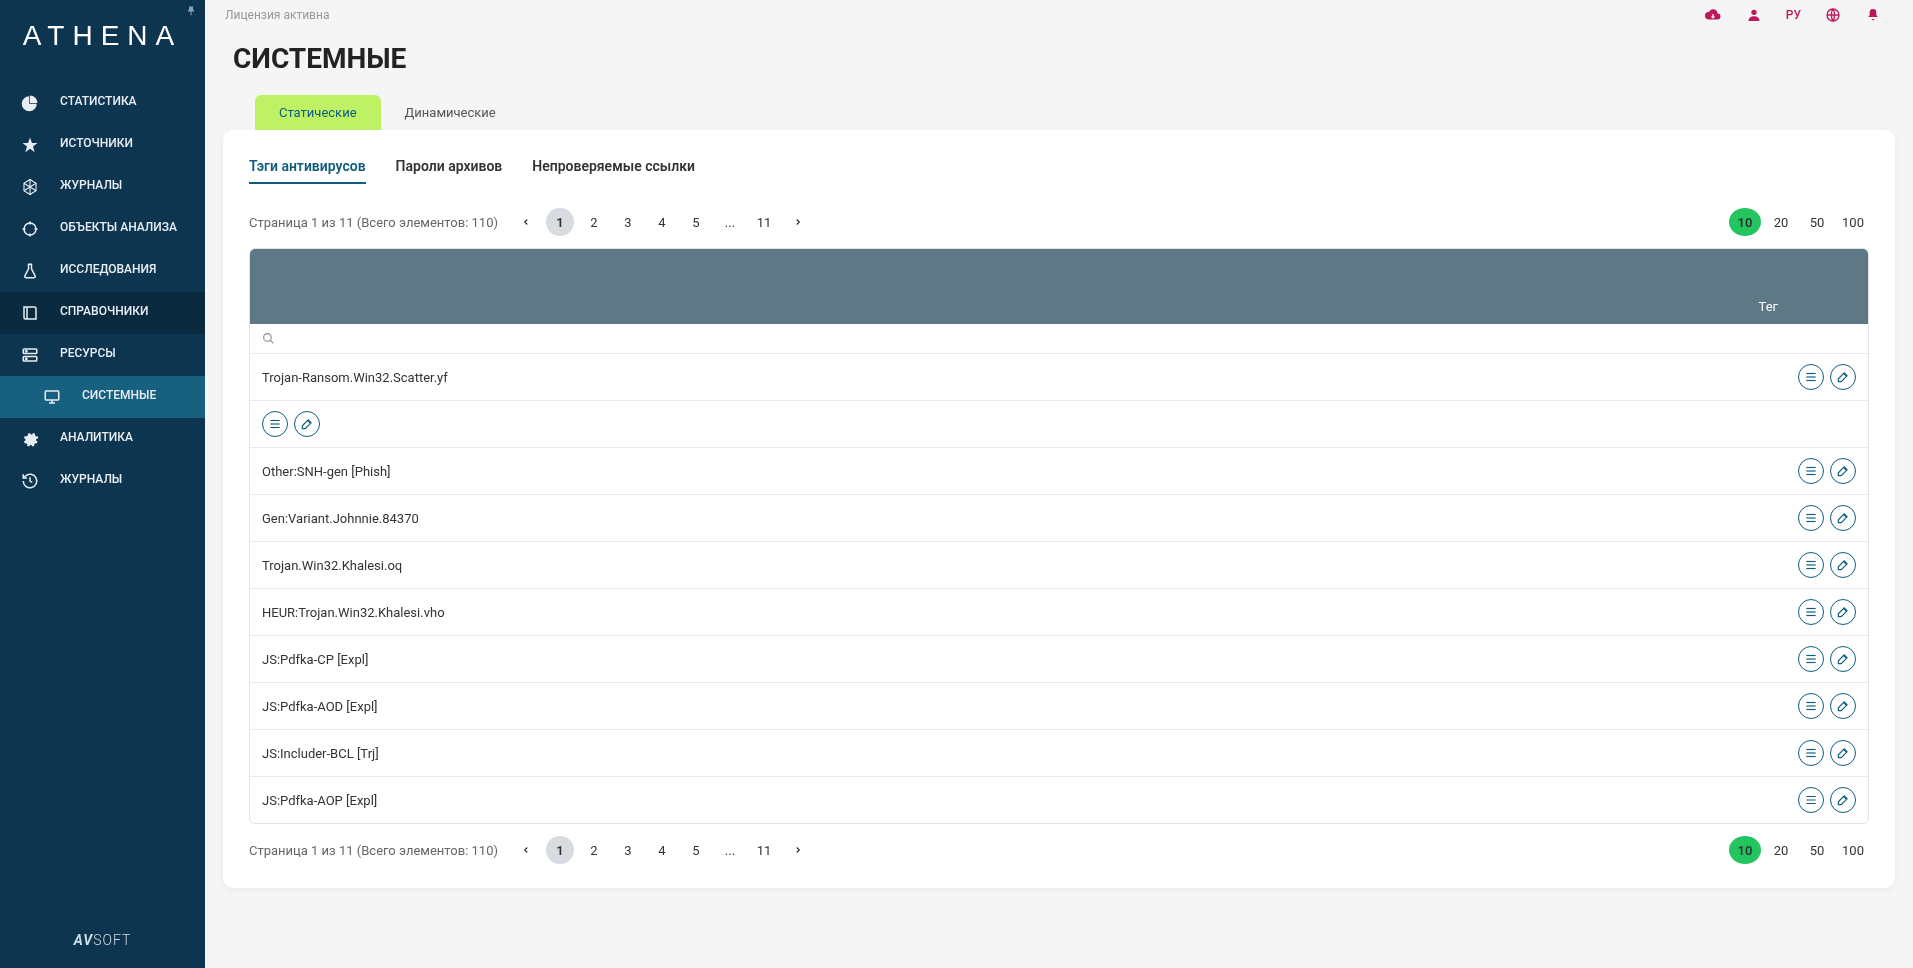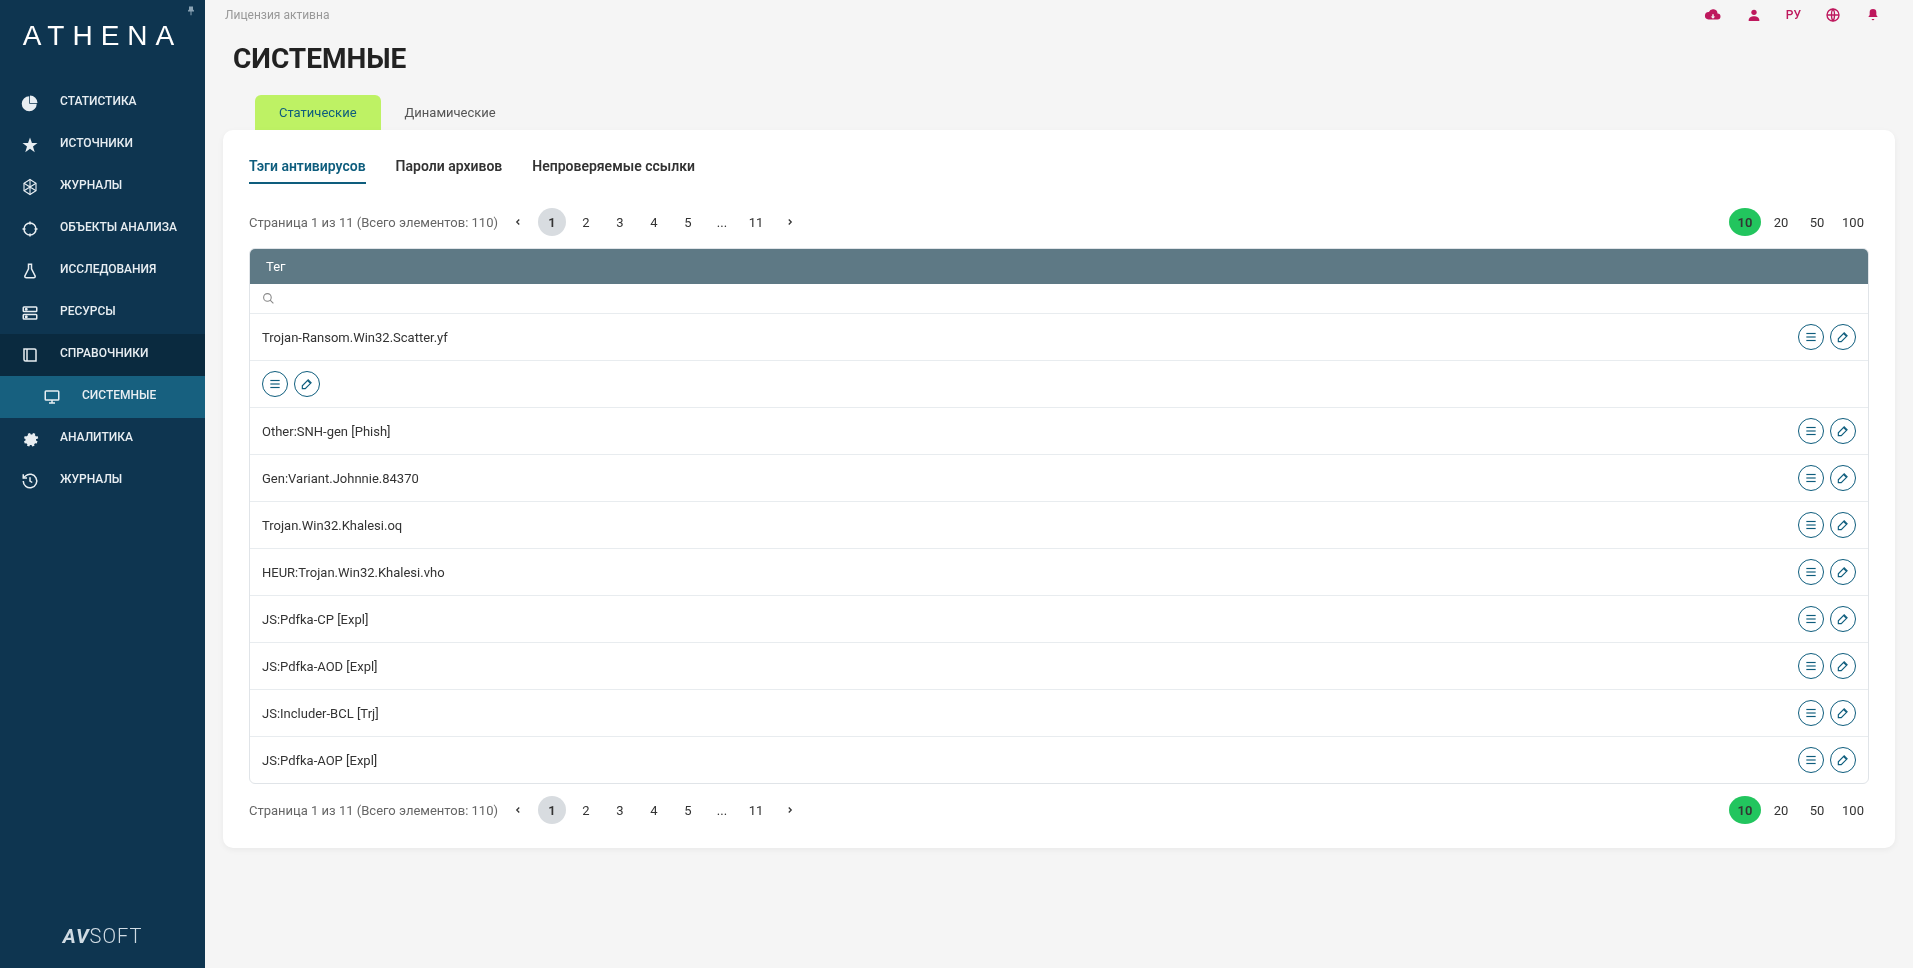--- a/index.html
+++ b/index.html
@@ -65,21 +65,21 @@
   display: flex;
   align-items: center;
   justify-content: center;
 }
 .nav-item.sub {
   padding-left: 40px;
 }
 .footer-logo {
   padding: 20px;
   text-align: center;
-  font-size: 20px;
+  font-size: 14px;
   font-weight: 300;
   color: #d0dbe3;
   letter-spacing: 1px;
 }
 .main {
   flex: 1;
   display: flex;
   flex-direction: column;
 }
 .topbar {
@@ -154,21 +154,21 @@
   align-items: center;
   margin-bottom: 12px;
 }
 .pager-row.bottom {
   margin-top: 12px;
   margin-bottom: 0;
 }
 .pager-info {
   color: #666;
   font-size: 13px;
-  margin-right: 6px;
+  margin-right: 14px;
 }
 .pager-nav {
   display: flex;
   align-items: center;
   gap: 6px;
 }
 .pager-btn {
   width: 28px;
   height: 28px;
   display: flex;
@@ -216,21 +216,22 @@
 .table-header {
   background: #5e7985;
   color: #fff;
   padding: 10px 16px;
   text-align: center;
   font-size: 13px;
   display: flex;
 }
 .table-header .th-tag {
   flex: 1;
-  text-align: left;
+  text-align: right;
+  margin-top: 40px;
 }
 .table-header .th-actions {
   width: 74px;
 }
 .filter-row {
   padding: 8px 12px;
   border-bottom: 1px solid #e8ecef;
 }
 .filter-row .search-icon {
   color: #888;
@@ -317,39 +318,39 @@
         <span>ОБЪЕКТЫ АНАЛИЗА</span>
       </div>
       <div class="nav-item">
         <span class="icon">
           <svg width="18" height="18" viewBox="0 0 24 24" fill="none" stroke="currentColor" stroke-width="2">
               <path d="M9 3h6M10 3v6l-5 10a2 2 0 0 0 2 2h10a2 2 0 0 0 2-2l-5-10V3"></path>
             </svg>
         </span>
         <span>ИССЛЕДОВАНИЯ</span>
       </div>
+      <div class="nav-item active">
+        <span class="icon">
+          <svg width="18" height="18" viewBox="0 0 24 24" fill="none" stroke="currentColor" stroke-width="2">
+              <path d="M4 4h14a2 2 0 0 1 2 2v14H6a2 2 0 0 1-2-2V4z"></path>
+              <path d="M8 4v16"></path>
+            </svg>
+        </span>
+        <span>СПРАВОЧНИКИ</span>
+      </div>
       <div class="nav-item">
         <span class="icon">
           <svg width="18" height="18" viewBox="0 0 24 24" fill="none" stroke="currentColor" stroke-width="2">
               <rect x="3" y="4" width="18" height="6" rx="1"></rect>
               <rect x="3" y="14" width="18" height="6" rx="1"></rect>
               <circle cx="7" cy="7" r="1" fill="currentColor"></circle>
               <circle cx="7" cy="17" r="1" fill="currentColor"></circle>
             </svg>
         </span>
         <span>РЕСУРСЫ</span>
-      </div>
-      <div class="nav-item active">
-        <span class="icon">
-          <svg width="18" height="18" viewBox="0 0 24 24" fill="none" stroke="currentColor" stroke-width="2">
-              <path d="M4 4h14a2 2 0 0 1 2 2v14H6a2 2 0 0 1-2-2V4z"></path>
-              <path d="M8 4v16"></path>
-            </svg>
-        </span>
-        <span>СПРАВОЧНИКИ</span>
       </div>
       <div class="nav-item sub sub-active">
         <span class="icon">
           <svg width="18" height="18" viewBox="0 0 24 24" fill="none" stroke="currentColor" stroke-width="2">
               <rect x="3" y="4" width="18" height="12" rx="1"></rect>
               <path d="M8 20h8M12 16v4"></path>
             </svg>
         </span>
         <span>СИСТЕМНЫЕ</span>
       </div>

